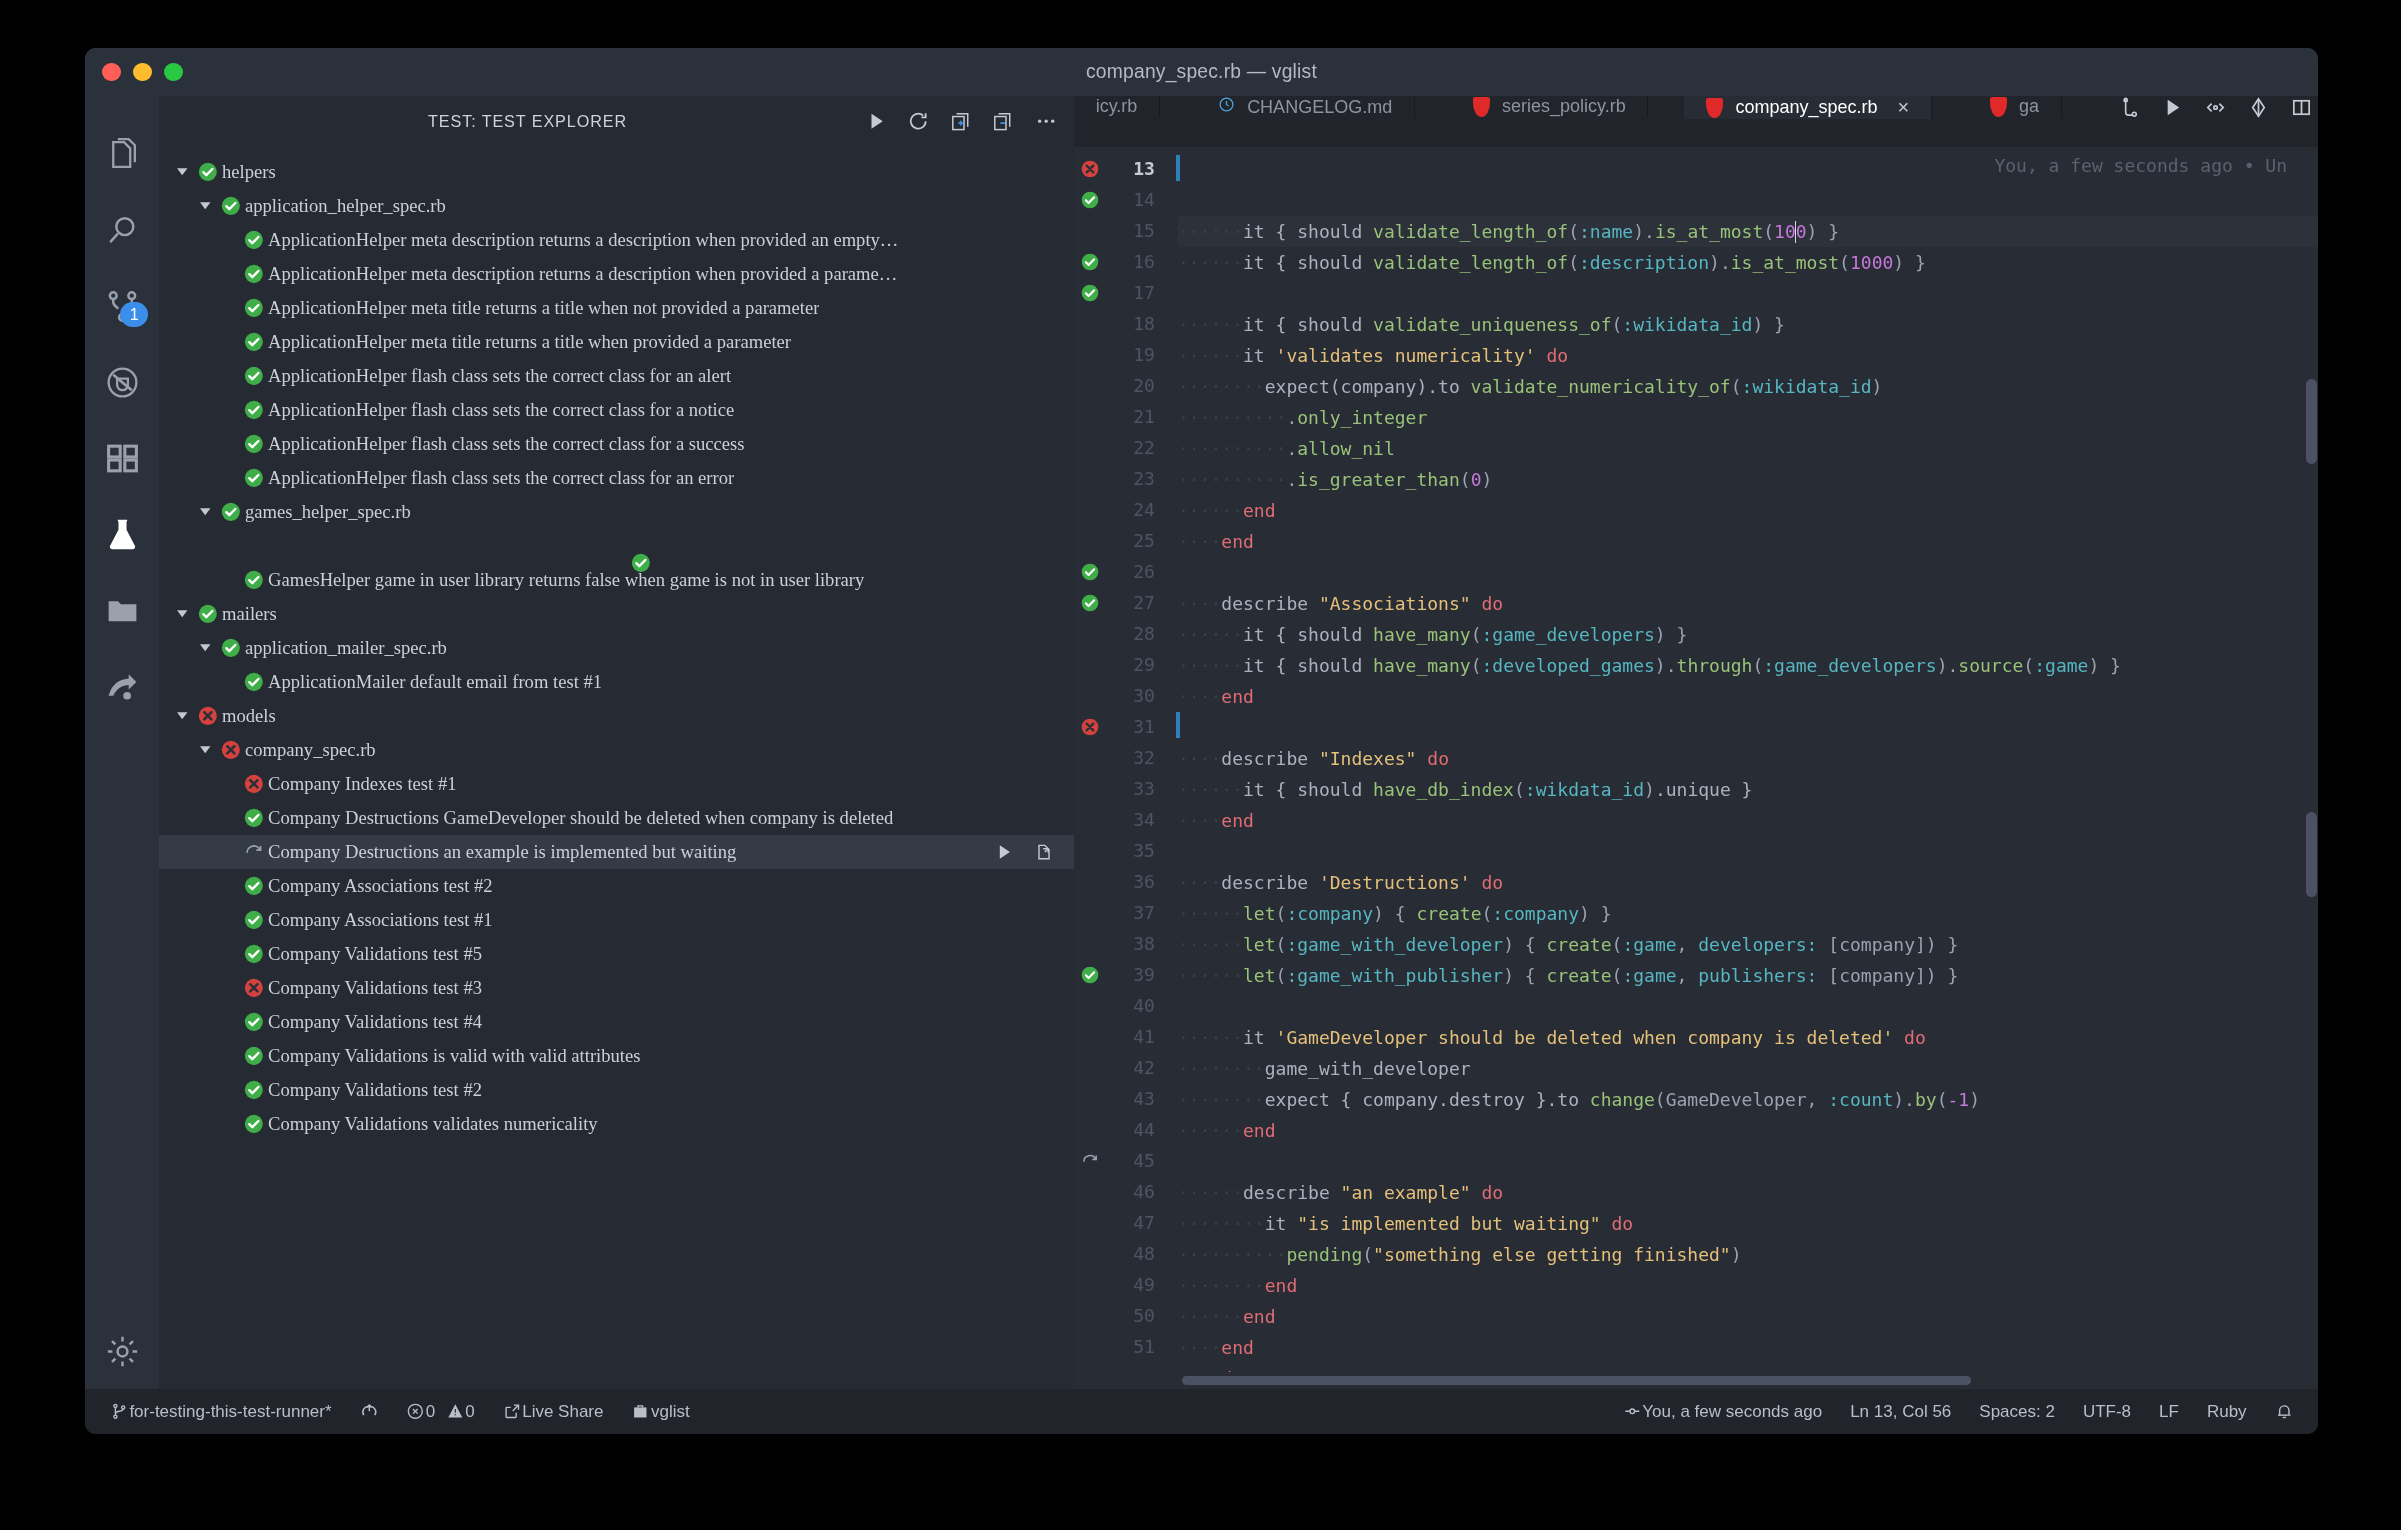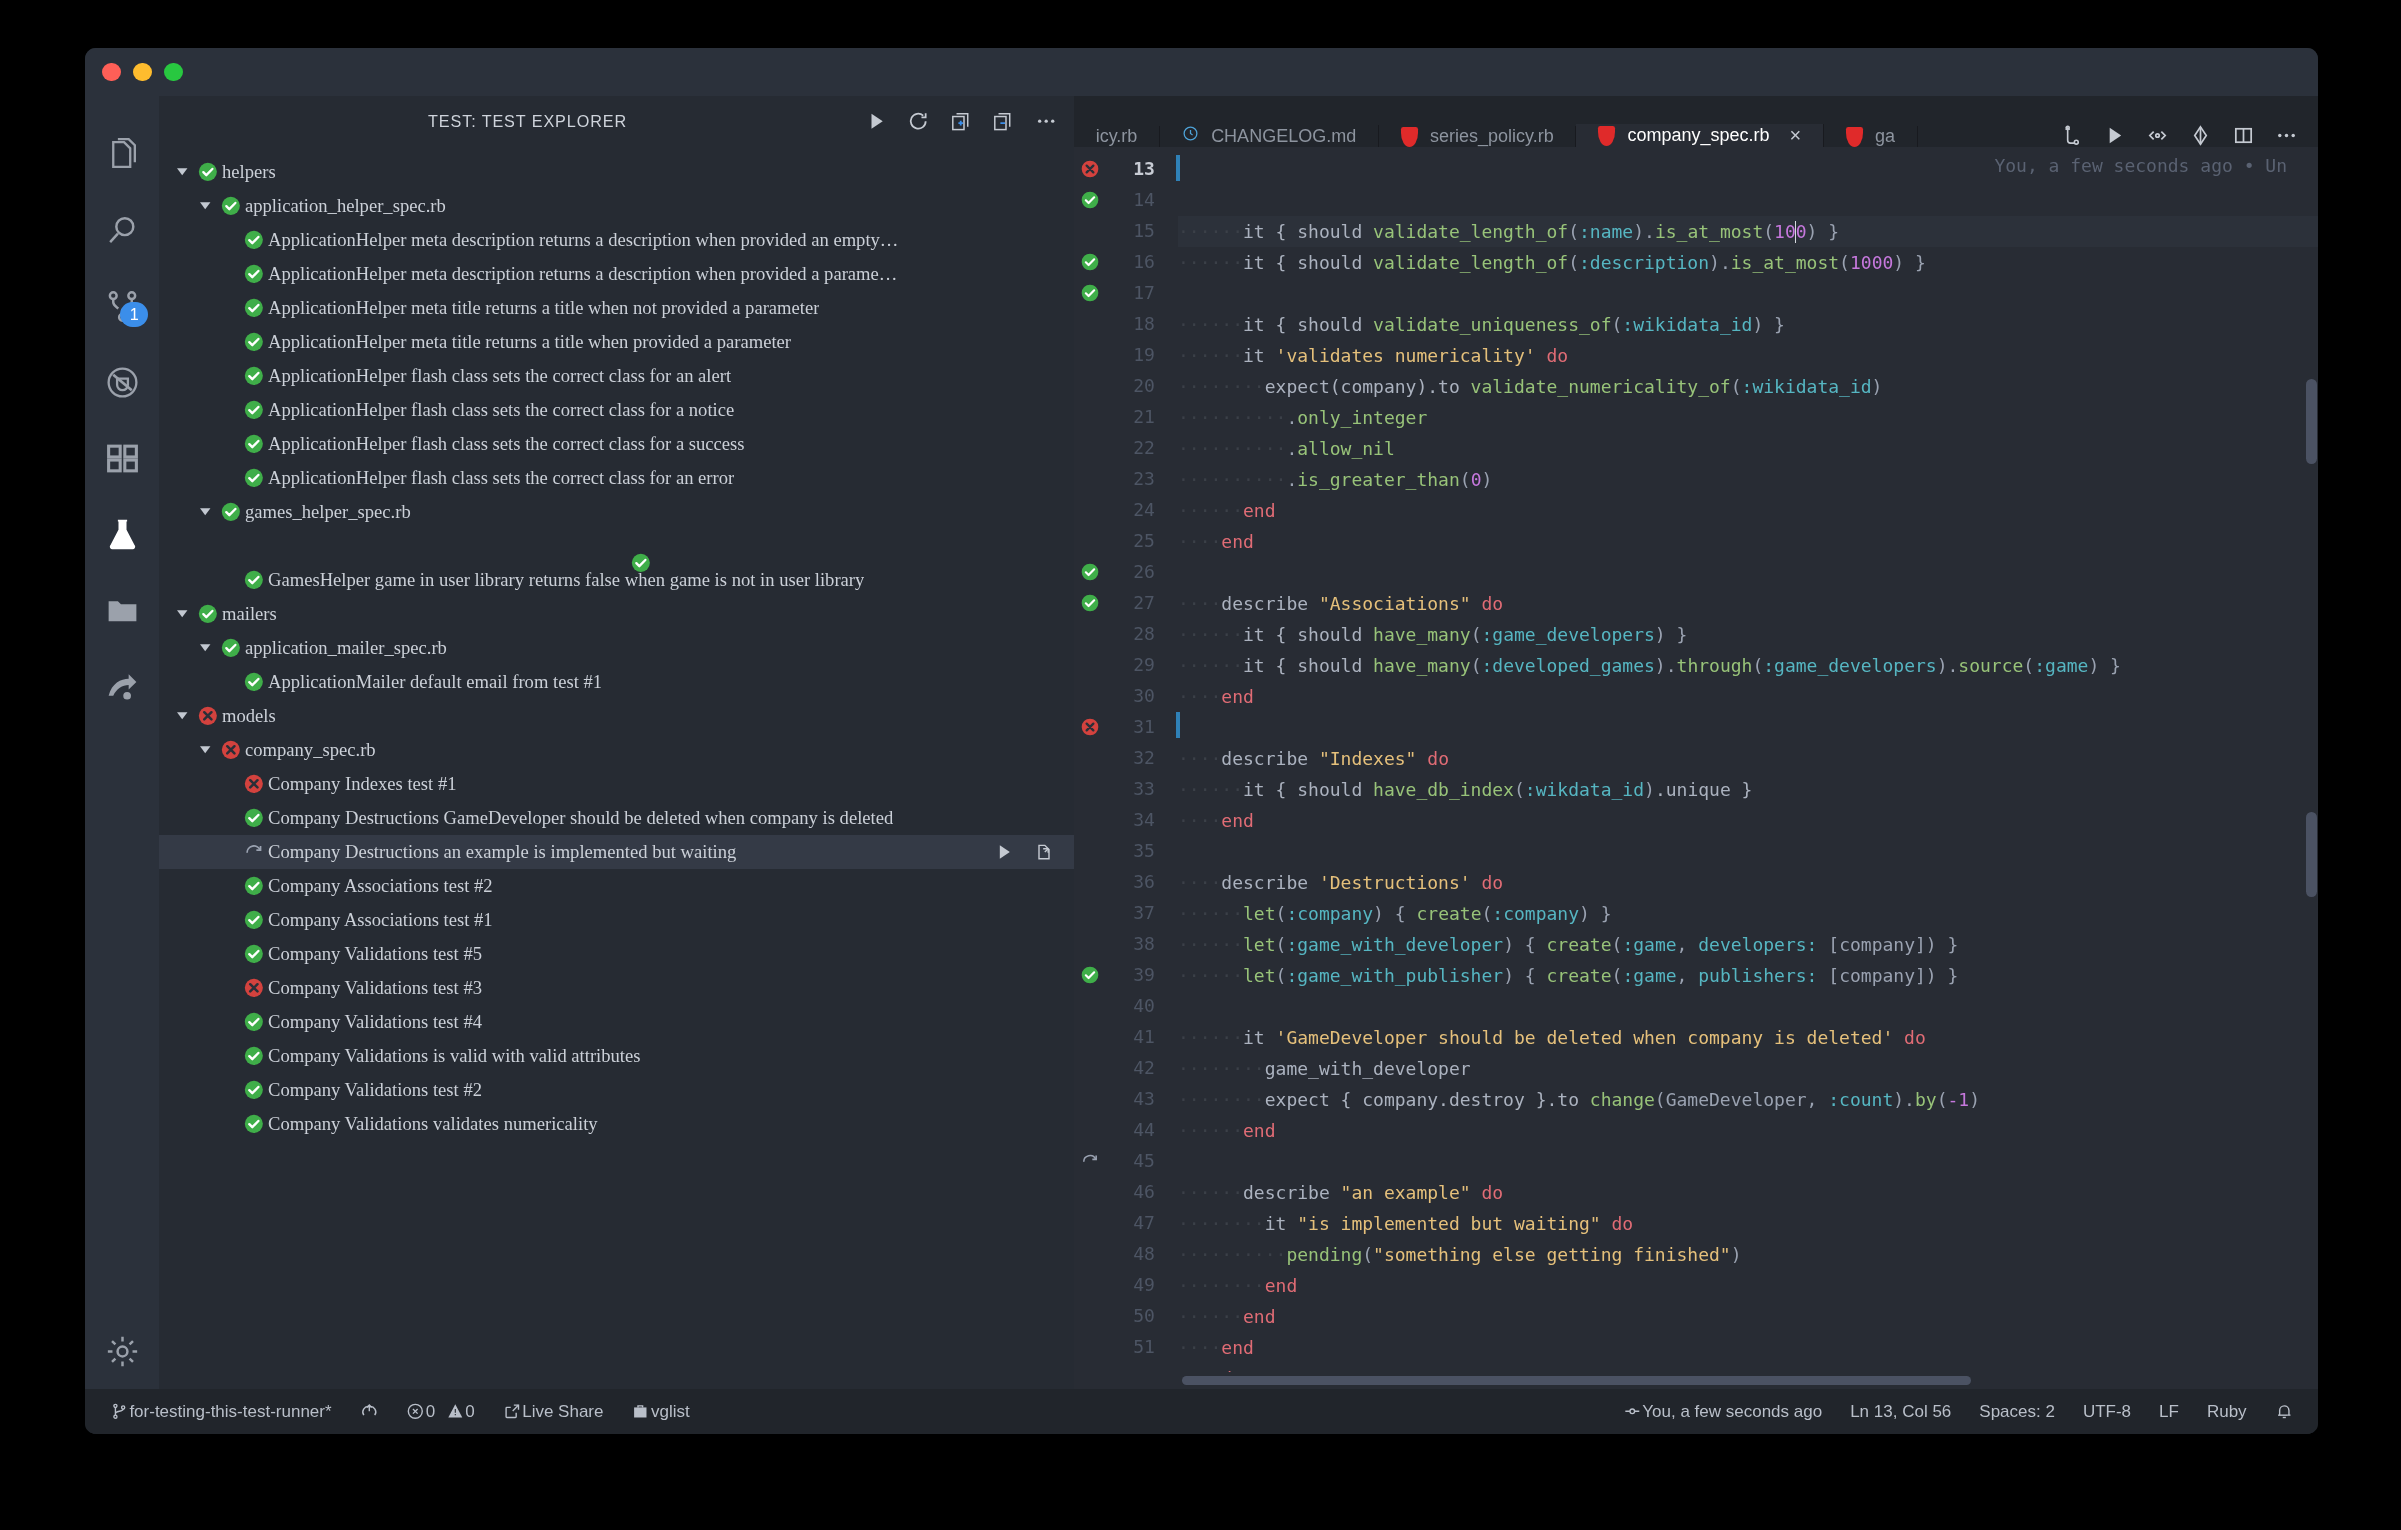--- a/index.html
+++ b/index.html
@@ -107,21 +107,21 @@
   .row-actions svg { width: 20px; height: 20px; }
 
   
   .editor-area {
     flex: 1; min-width: 0;
     display: flex; flex-direction: column;
     background: #282c34;
   }
   .tabs {
     height: 51px; flex: 0 0 51px;
-    display: flex; background: #21252b; align-items: flex-end;
+    display: flex; background: #21252b; align-items: flex-start; gap: 36px;
   }
   .tab {
     display: flex; align-items: center; gap: 12.4px;
     padding: 0 21.7px; font-size: 18px; color: #8d949f;
     background: #21252b; border-right: 0.8px solid #181a1f;
     white-space: nowrap; position: relative;
   }
   .tab.active { background: #282c34; color: #ffffff; }
   .tab .close { font-size: 20px; color: #c4c9d2; margin-left: 7.7px; }
   .ficon { width: 17px; height: 20px; flex: 0 0 17px; }
@@ -209,20 +209,21 @@
 <body>
 
 <div class="window">
 
   <div class="titlebar">
     <div class="traffic">
       <div class="dot red"></div>
       <div class="dot yellow"></div>
       <div class="dot green"></div>
     </div>
+    <div class="win-title">company_spec.rb — vglist</div>
   </div>
 
   <div class="body">
 
     <div class="activitybar">
       <div class="act-item">
         <svg viewBox="0 0 24 24" fill="none" stroke="#9ba1ab" stroke-width="1.5">
           <path d="M6 4h7l4 4v12H6z"></path>
             <path d="M9 2h7l4 4v11"></path>
         </svg>

